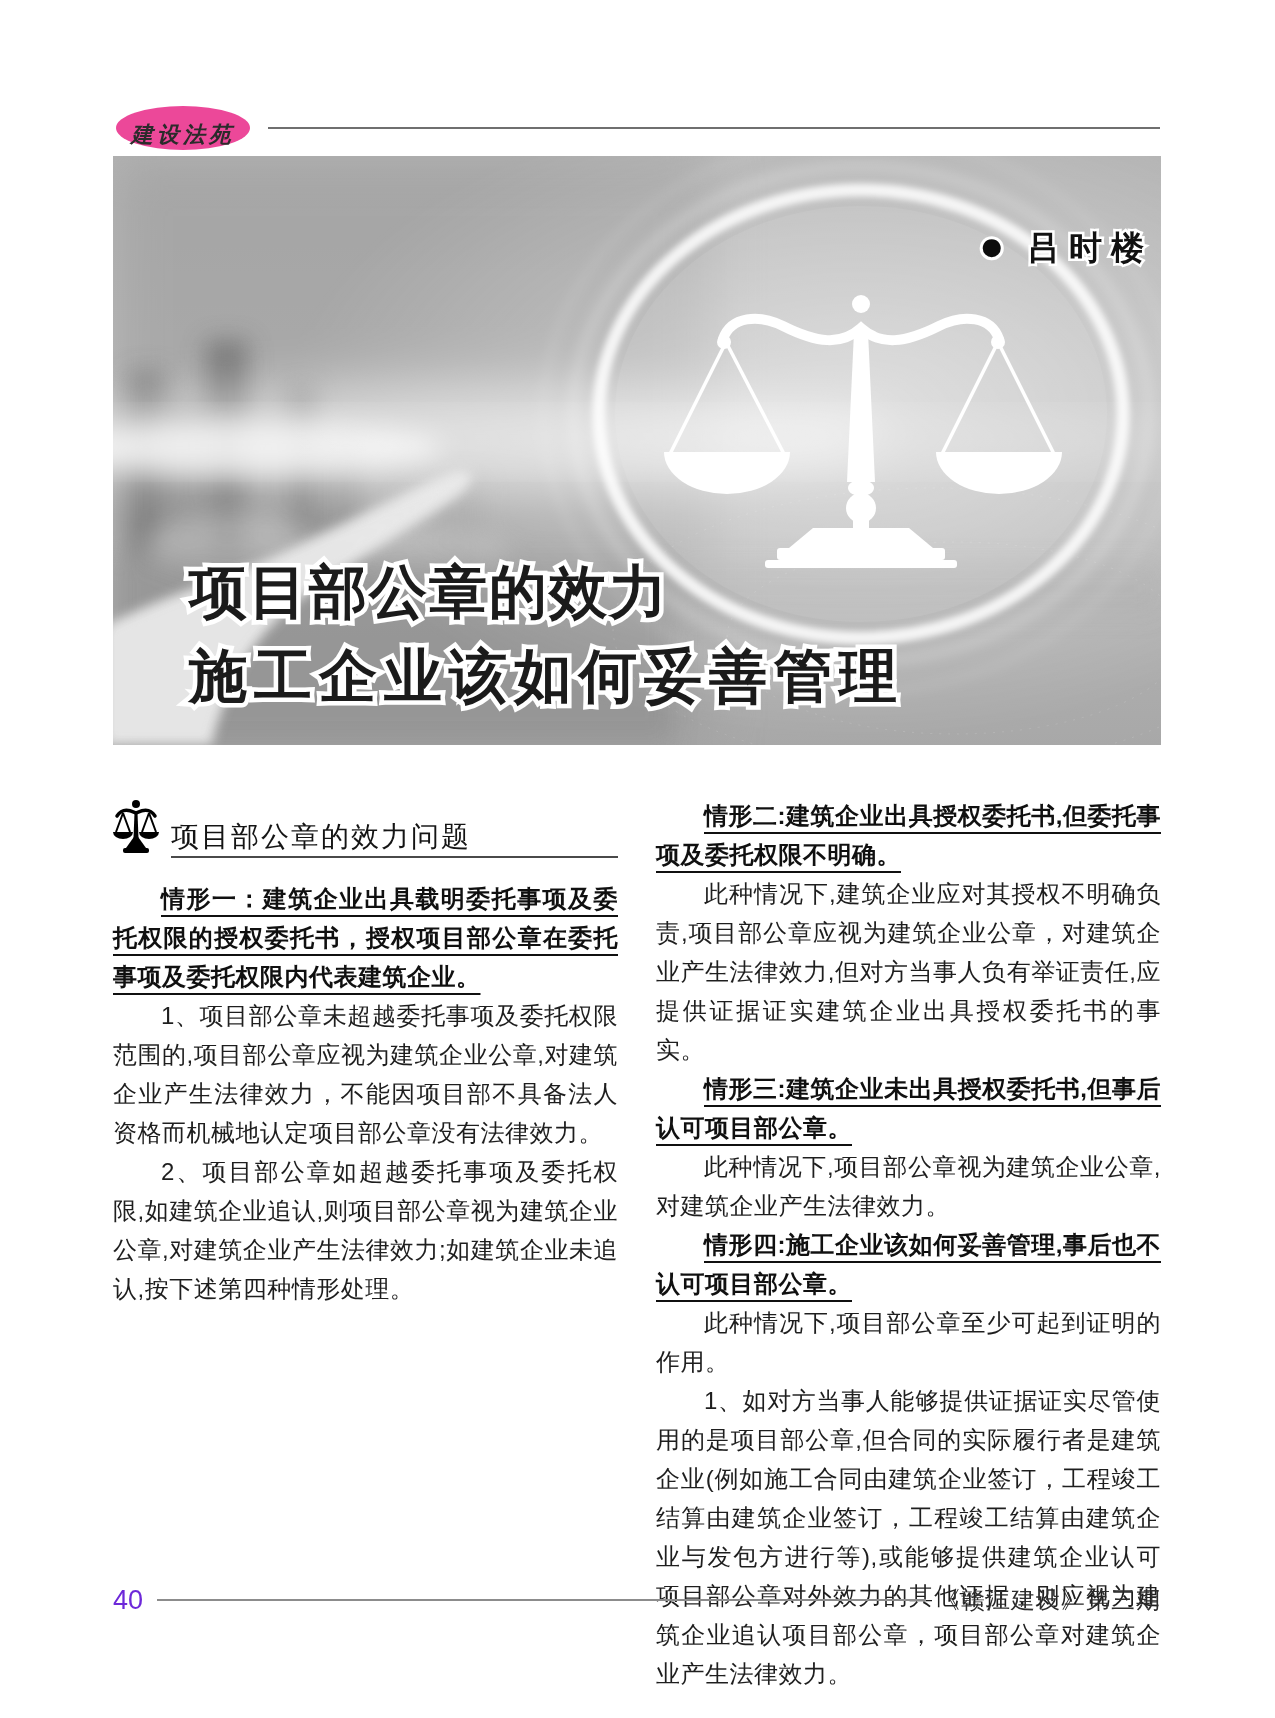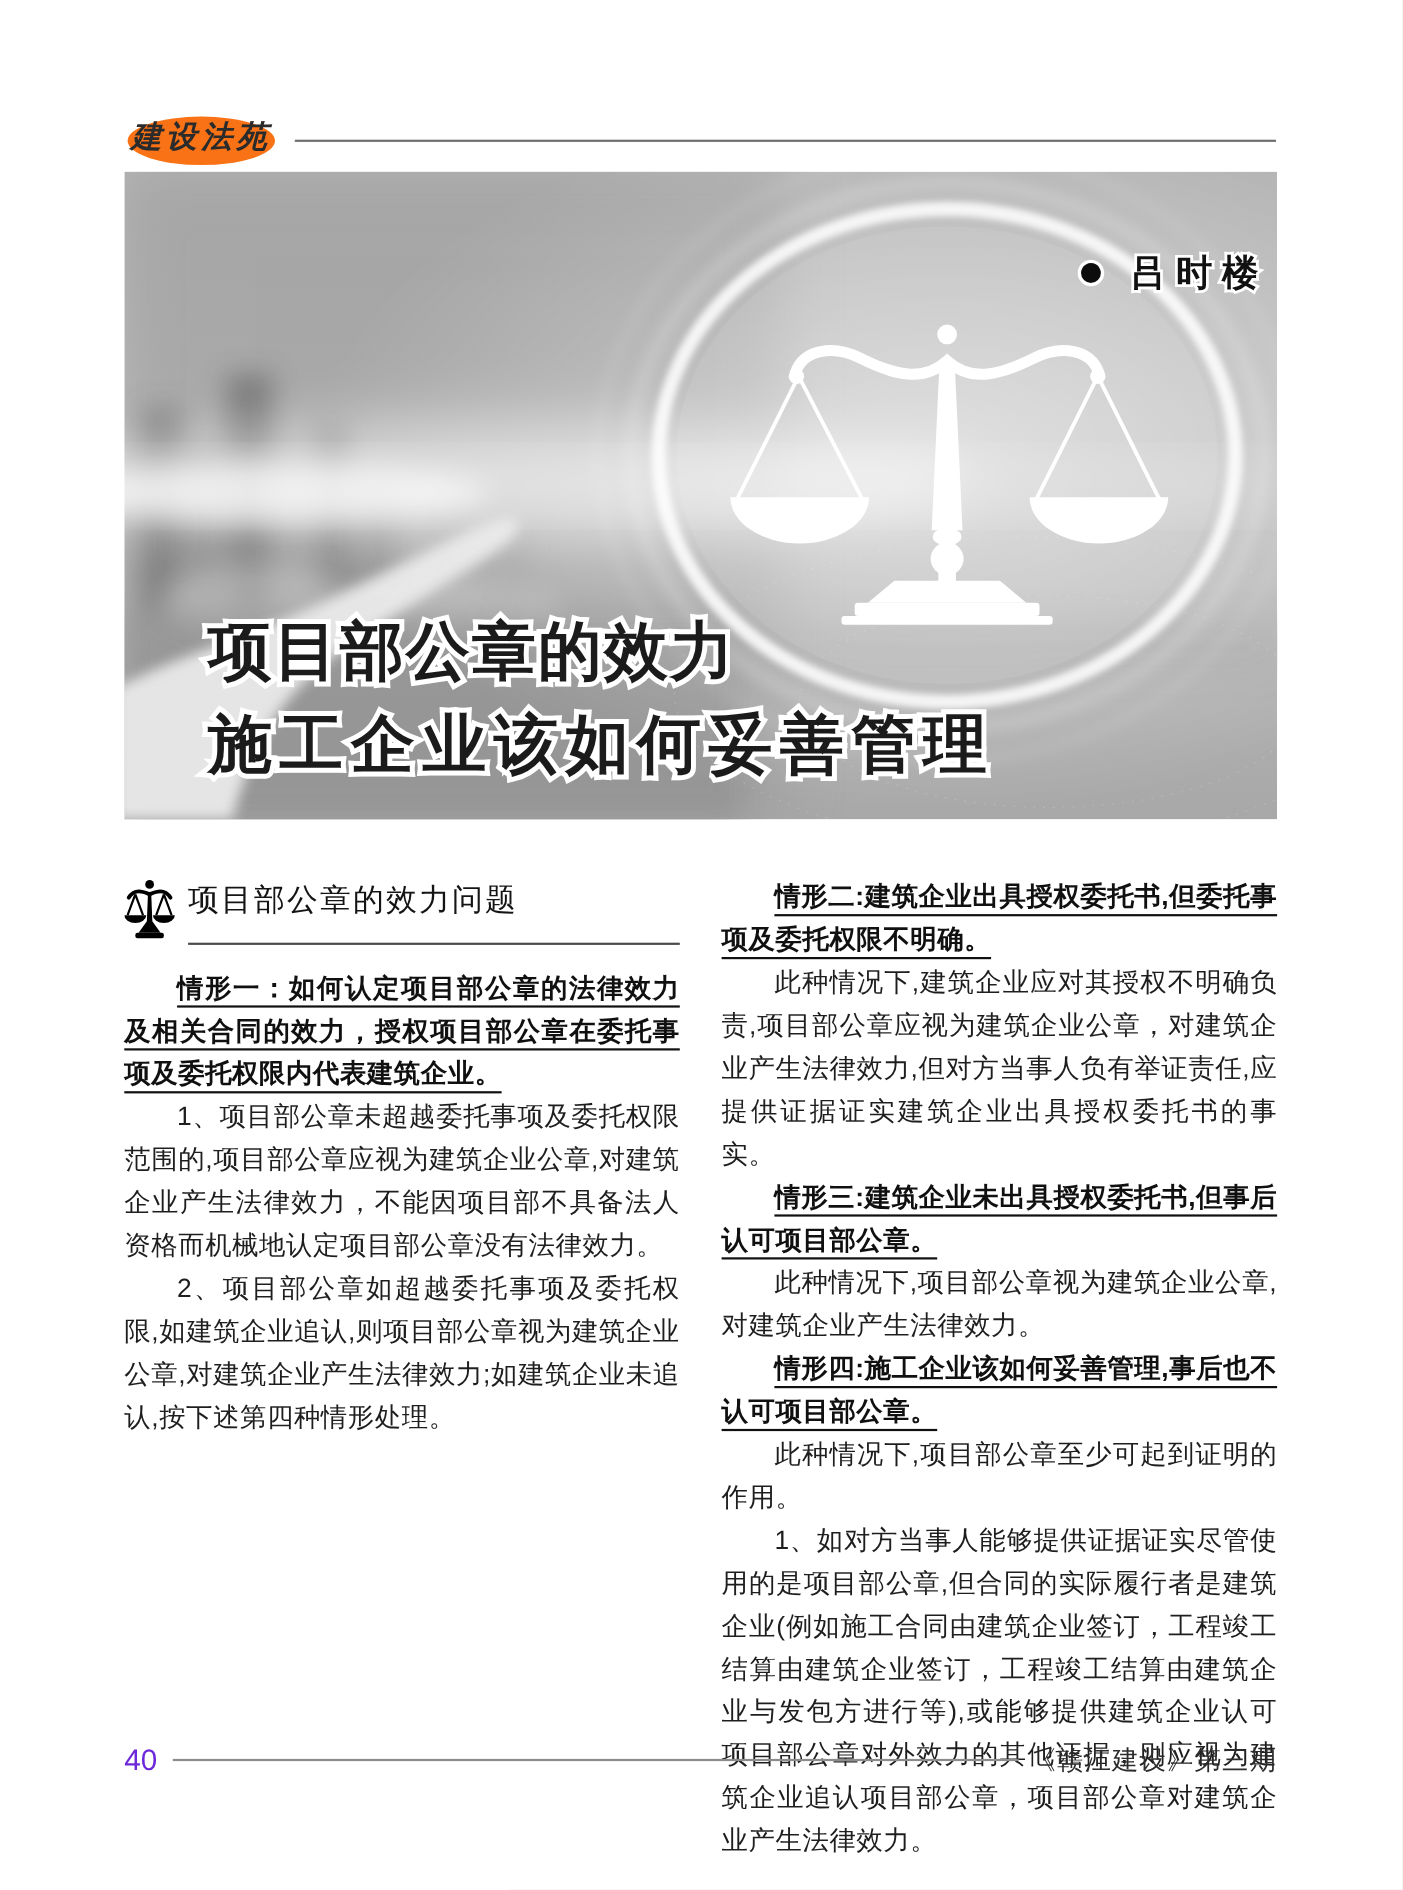--- a/index.html
+++ b/index.html
@@ -4,39 +4,39 @@
 <style>
   html,body{margin:0;padding:0;background:#e9e9e9;}
   .page{
     position:relative;width:1275px;height:1718px;background:#ffffff;
     margin:0 auto;overflow:hidden;
     font-family:"Liberation Sans",sans-serif;
   }
   
   .badge{
     position:absolute;left:116px;top:106px;width:134px;height:44px;
-    background:#f97316;border-radius:50%;
-    display:flex;align-items:flex-start;justify-content:center;
+    background:#ec4899;border-radius:50%;
+    display:flex;align-items:flex-end;justify-content:center;
     font-family:"DejaVu Serif",serif;font-style:italic;font-weight:bold;
-    font-size:28px;letter-spacing:4px;color:#2b2b2b;
+    font-size:22px;letter-spacing:4px;color:#2b2b2b;
   }
   .header-rule{
     position:absolute;left:268px;top:127px;width:892px;height:2px;background:#6f6f6f;
   }
   
   .hero{position:absolute;left:113px;top:156px;width:1048px;height:589px;overflow:hidden;}
   .hero svg{display:block;}
   
   .section-heading{
     position:absolute;left:113px;top:798px;width:505px;
     display:flex;align-items:flex-end;gap:12px;
   }
   .section-heading .htext{
     flex:1;font-size:28px;color:#141414;letter-spacing:2px;
-    padding-bottom:20px;border-bottom:2px solid #4a4a4a;white-space:nowrap;
+    padding-bottom:0;border-bottom:2px solid #4a4a4a;white-space:nowrap;
   }
   
   .col{position:absolute;width:505px;}
   .col-left{left:113px;top:879px;}
   .col-right{left:656px;top:796px;}
   p.para{
     margin:0;text-indent:2em;font-size:24px;line-height:39px;
     text-align:justify;color:#1e1e1e;letter-spacing:.5px;
   }
   p.bu{
@@ -174,21 +174,21 @@
           <path d="M21.5 15 L24.5 15 L25.5 40 L20.5 40 Z"></path>
           <path d="M23 36 L13 50 L33 50 Z"></path>
           <rect x="10" y="50" width="26" height="5" rx="2"></rect>
         </g>
       </svg>
     </span>
     <span class="htext">项目部公章的效力问题</span>
   </div>
 
   <div class="col col-left">
-    <p class="para bu">情形一：如何认定项目部公章的法律效力及相关合同的效力，授权项目部公章在委托事项及委托权限内代表建筑企业。</p>
+    <p class="para bu">情形一：建筑企业出具载明委托事项及委托权限的授权委托书，授权项目部公章在委托事项及委托权限内代表建筑企业。</p>
     <p class="para">1、项目部公章未超越委托事项及委托权限范围的,项目部公章应视为建筑企业公章,对建筑企业产生法律效力，不能因项目部不具备法人资格而机械地认定项目部公章没有法律效力。</p>
     <p class="para">2、项目部公章如超越委托事项及委托权限,如建筑企业追认,则项目部公章视为建筑企业公章,对建筑企业产生法律效力;如建筑企业未追认,按下述第四种情形处理。</p>
   </div>
 
   <div class="col col-right">
     <p class="para bu">情形二:建筑企业出具授权委托书,但委托事项及委托权限不明确。</p>
     <p class="para">此种情况下,建筑企业应对其授权不明确负责,项目部公章应视为建筑企业公章，对建筑企业产生法律效力,但对方当事人负有举证责任,应提供证据证实建筑企业出具授权委托书的事实。</p>
     <p class="para bu">情形三:建筑企业未出具授权委托书,但事后认可项目部公章。</p>
     <p class="para">此种情况下,项目部公章视为建筑企业公章,对建筑企业产生法律效力。</p>
     <p class="para bu">情形四:施工企业该如何妥善管理,事后也不认可项目部公章。</p>

